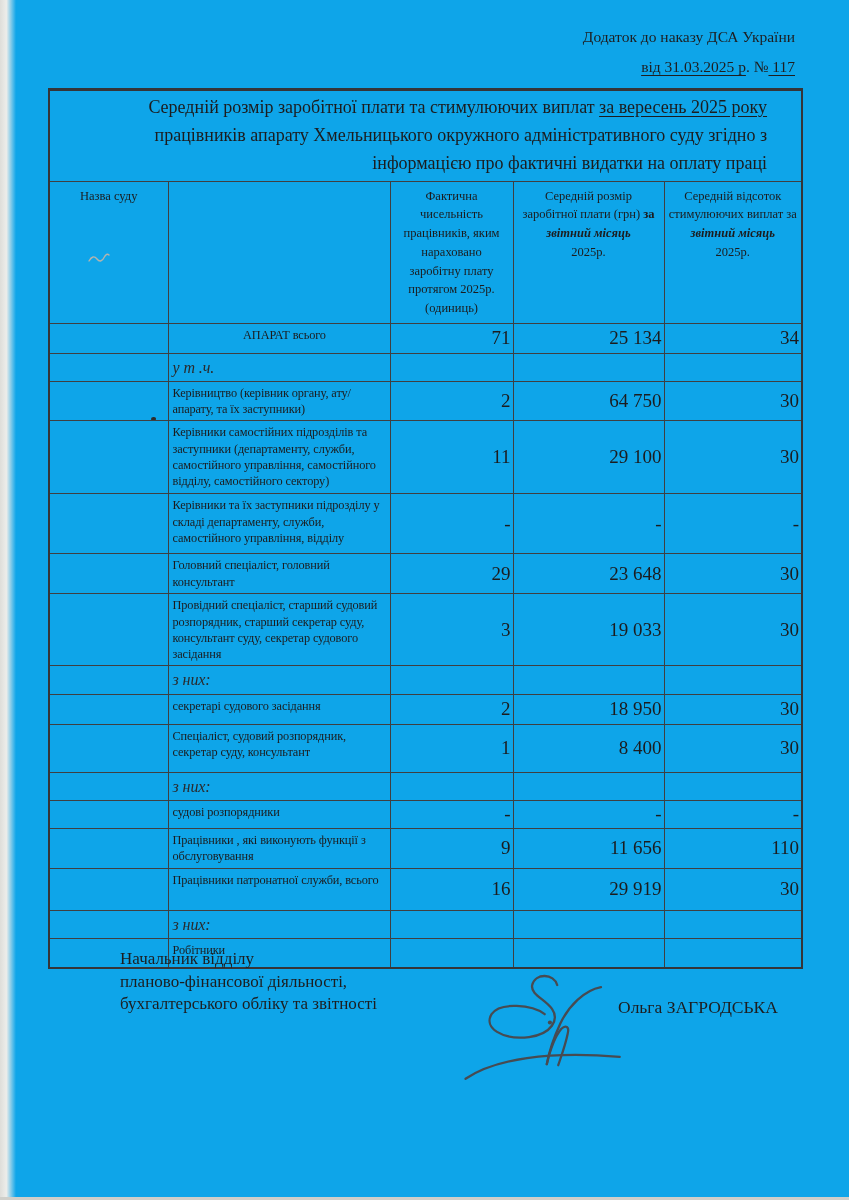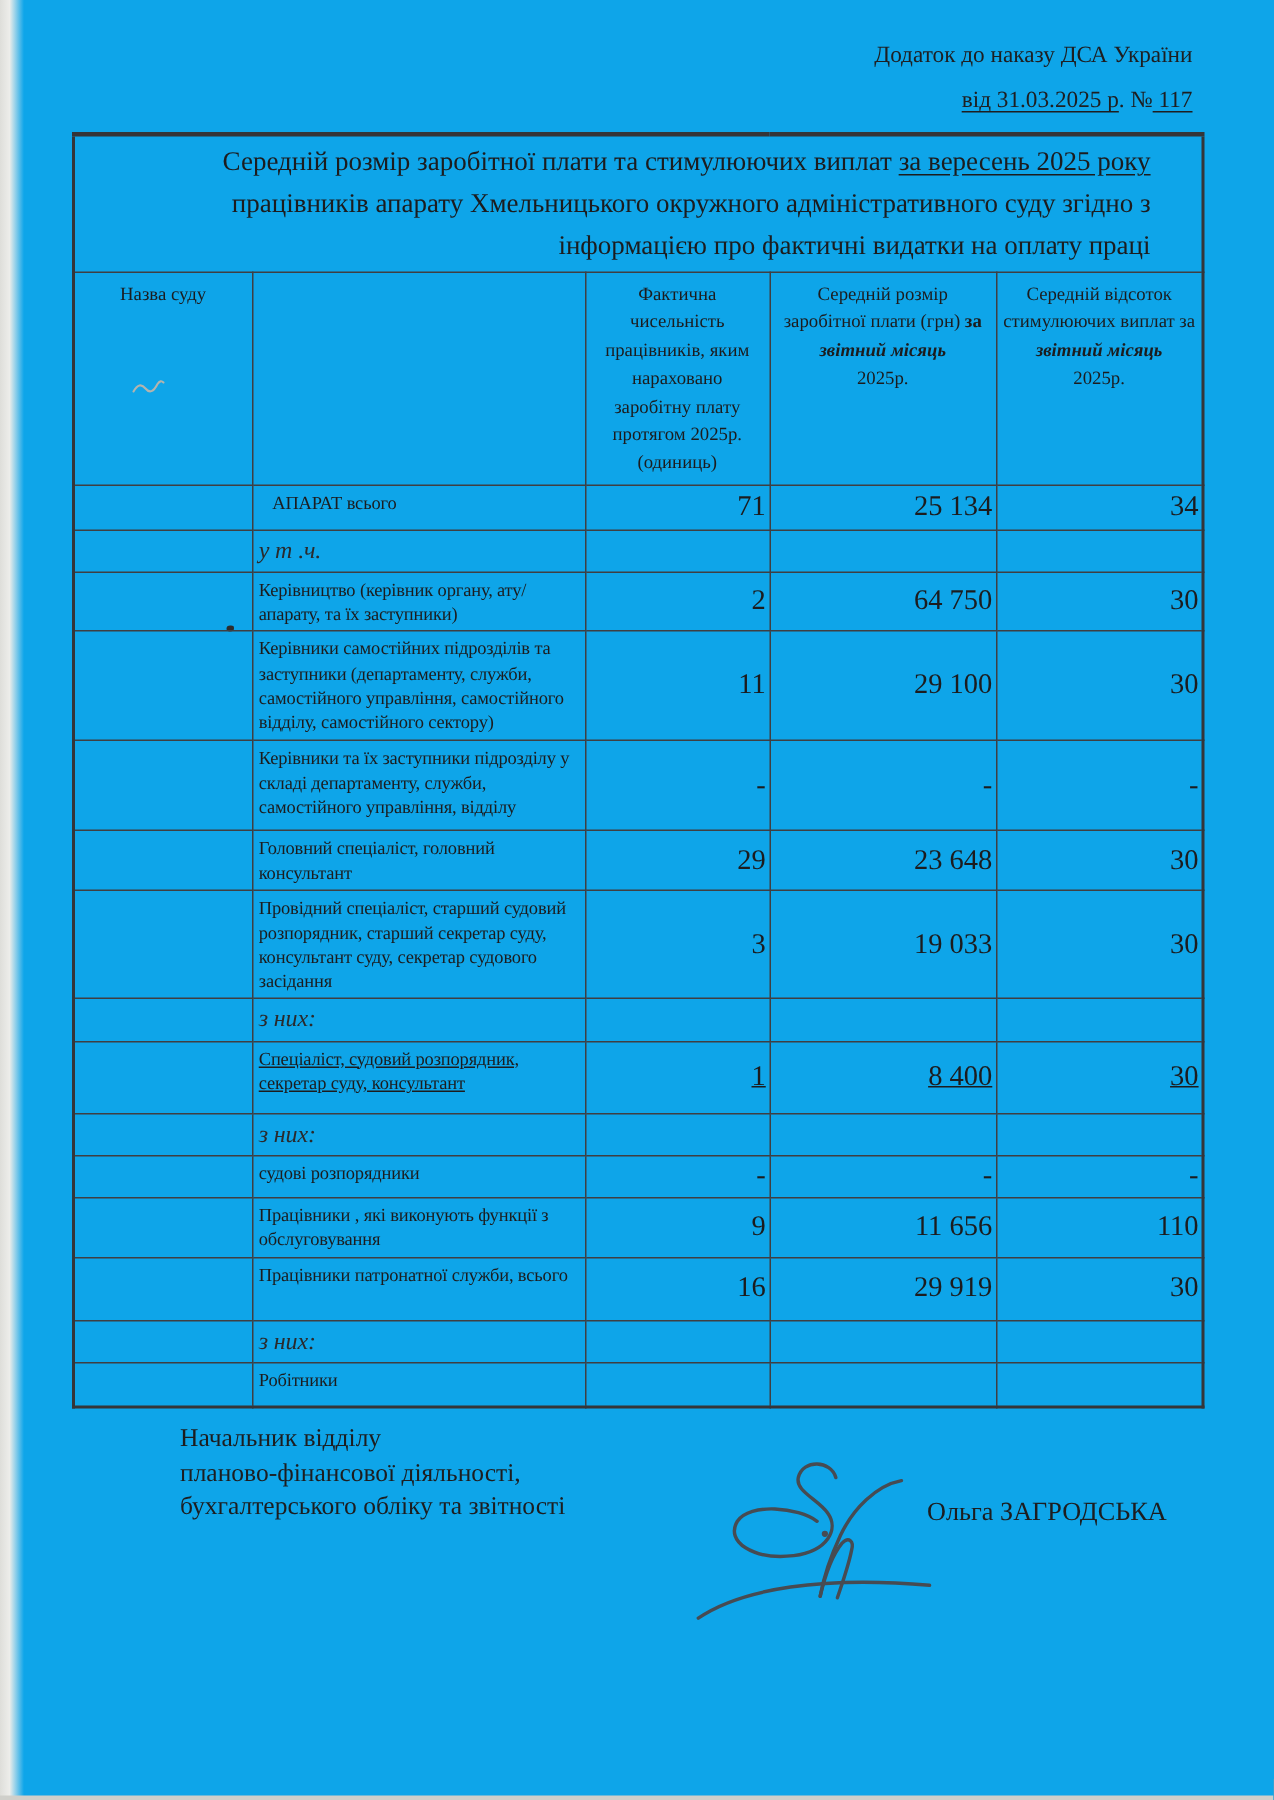--- a/index.html
+++ b/index.html
@@ -44,21 +44,21 @@
   th.h-court{text-align:left;padding-left:8px;vertical-align:top;}
   .bi{font-weight:bold;font-style:italic;}
   .b{font-weight:bold;}
 
   td.c-court{width:119px;}
   td.c-label{
     font-size:12.3px;font-weight:bold;line-height:1.32;
     padding:3px 2px 3px 4px;vertical-align:top;text-align:left;
     letter-spacing:-0.1px;
   }
-  td.c-label.indent{padding-left:13px;}
+  td.c-label.indent{padding-left:13px;text-align:center;}
   td.c-label.note{font-weight:normal;font-style:italic;font-size:16px;color:#2a2a2c;}
   td.c-val{
     text-align:right;vertical-align:middle;
     font-size:19px;padding:2px;
   }
 
   
   .footer-block{position:absolute;left:120px;top:948px;
     font-size:17px;line-height:1.33;color:#1d1d1f;}
   .footer-block p{margin:0;}
@@ -152,21 +152,28 @@
           <td class="c-val">19 033</td>
           <td class="c-val">30</td>
         </tr>
         <tr style="height: 25px;">
           <td class="c-court"></td>
           <td class="c-label note">з них:</td>
           <td class="c-val"></td>
           <td class="c-val"></td>
           <td class="c-val"></td>
         </tr>
-        <tr style="height: 48px; text-decoration: underline;">
+        <tr style="height: 30px;">
+          <td class="c-court"></td>
+          <td class="c-label">секретарі судового засідання</td>
+          <td class="c-val">2</td>
+          <td class="c-val">18 950</td>
+          <td class="c-val">30</td>
+        </tr>
+        <tr style="height: 48px;">
           <td class="c-court"></td>
           <td class="c-label">Спеціаліст, судовий розпорядник, секретар суду, консультант</td>
           <td class="c-val">1</td>
           <td class="c-val">8 400</td>
           <td class="c-val">30</td>
         </tr>
         <tr style="height: 27px;">
           <td class="c-court"></td>
           <td class="c-label note">з них:</td>
           <td class="c-val"></td>

